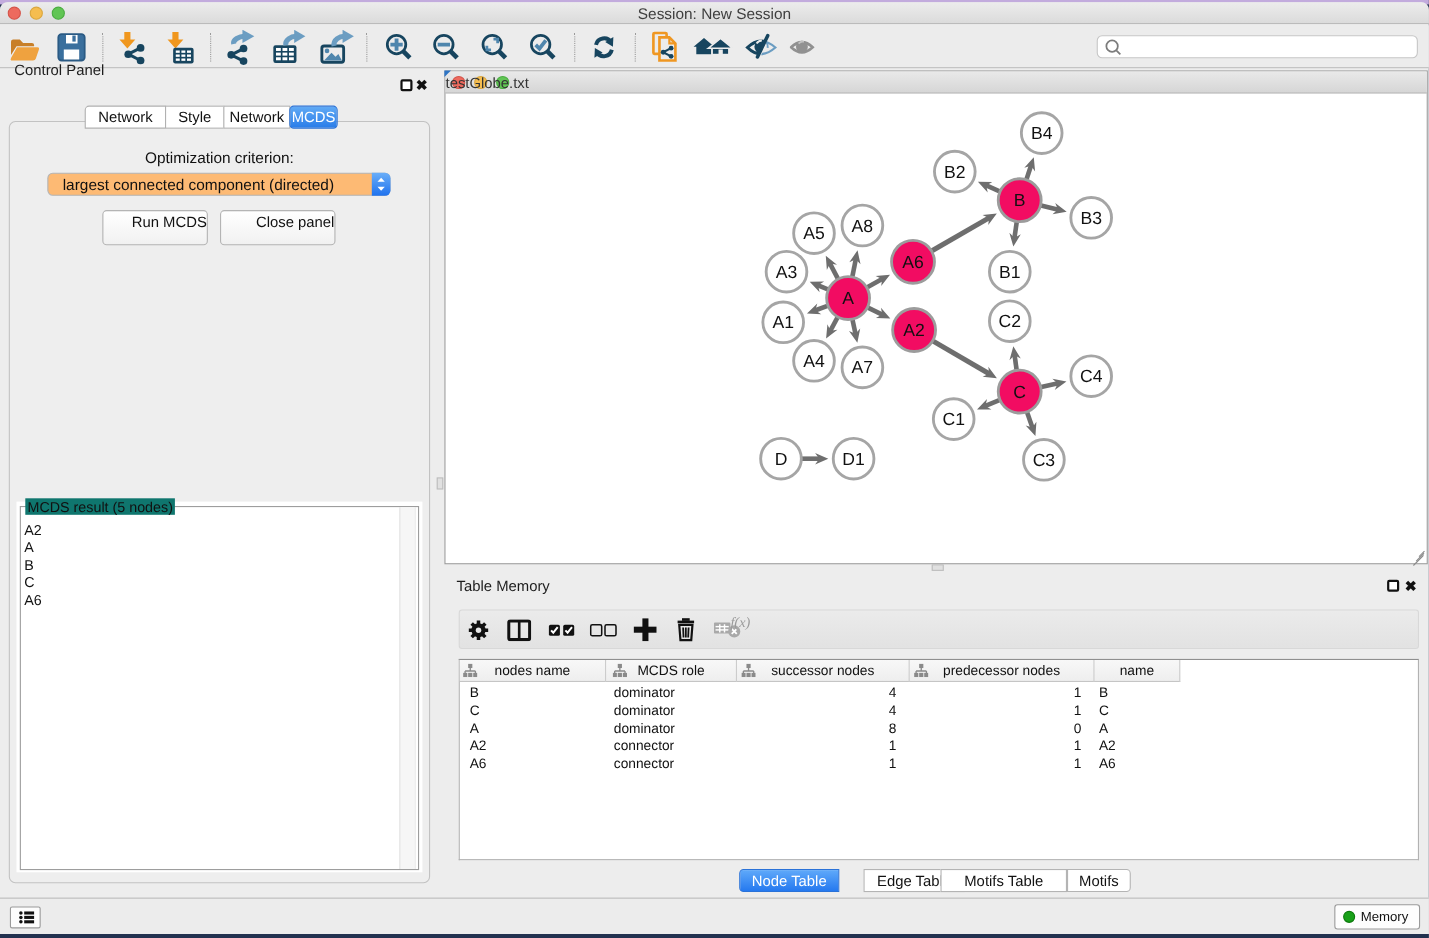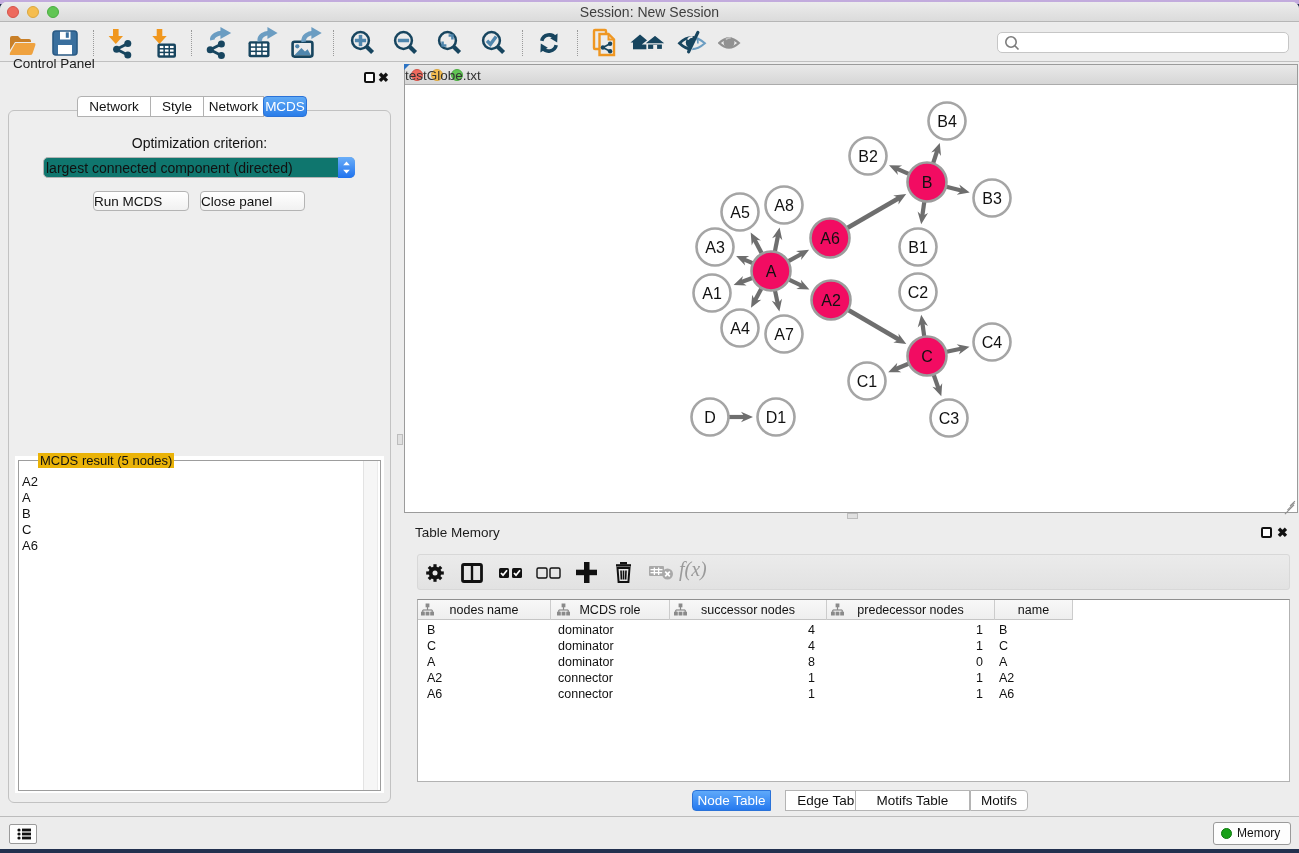--- a/index.html
+++ b/index.html
@@ -15,26 +15,26 @@
 .tsep { top:30px; width:1px; height:26px; border-left:1px dotted #9a9a9a; }
 #search { left:997px; top:32px; width:292px; height:21px; background:#fff; border:1px solid #c6c6c6; border-radius:5px; }
 
 #cp-title { left:13px; top:56px; font-size:13.5px; color:#1d1d1d; }
 #cp-float { left:364px; top:72px; width:11px; height:11px; border:2px solid #111; border-radius:2px; background:#fff; }
 #cp-close { left:378px; top:70px; font-size:13px; font-weight:bold; color:#111; }
 #cp-panel { left:8px; top:110px; width:383px; height:693px; background:#eeeeee; border:1px solid #c2c2c2; border-radius:6px; }
 .tab { top:96px; height:21px; background:#fff; border:1px solid #b1b1b1; font-size:13.5px; color:#111; text-align:center; line-height:20px; }
 #tab-mcds { background:linear-gradient(#60aaf5,#2a7de9); color:#fff; border-color:#2a72d8; border-radius:4px; }
 #opt-label { left:8px; top:135px; width:383px; text-align:center; font-size:14px; color:#111; }
-#combo { left:43px; top:157px; width:312px; height:21px; background:#0f766e; border:1px solid #b4b4b4; border-radius:5px; font-size:14px; color:#111; line-height:20px; padding-left:2px; }
+#combo { left:43px; top:157px; width:312px; height:21px; background:#fdba74; border:1px solid #b4b4b4; border-radius:5px; font-size:14px; color:#111; line-height:20px; padding-left:13px; }
 #combo-btn { left:338px; top:157px; width:17px; height:21px; background:linear-gradient(#6aaef8,#1f72ee); border-radius:0 5px 5px 0; }
-.btn { top:191px; height:20px; background:linear-gradient(#ffffff,#f1f1f1); border:1px solid #b4b4b4; border-radius:4px; font-size:13.5px; color:#111; text-align:left; line-height:19px; }
+.btn { top:191px; height:32px; background:linear-gradient(#ffffff,#f1f1f1); border:1px solid #b4b4b4; border-radius:4px; font-size:13.5px; color:#111; text-align:right; line-height:19px; }
 #groupbox { left:18px; top:460px; width:363px; height:331px; border:1px solid #9d9d9d; }
 #listbox { left:15px; top:456px; width:369px; height:337px; background:#fff; }
-#group-title { left:38px; top:453px; background:#eab308; padding:0 2px; font-size:13px; color:#111; }
+#group-title { left:23px; top:453px; background:#0f766e; padding:0 2px; font-size:13px; color:#111; }
 #mcds-list { left:22px; top:474px; font-size:13px; color:#111; line-height:16px; }
 #list-scroll { left:363px; top:461px; width:15px; height:329px; background:#f6f6f6; border-left:1px solid #e3e3e3; border-right:1px solid #ebebeb; }
 
 #netwin { left:404px; top:64px; width:894px; height:449px; background:#fff; border:1px solid #9b9b9b; }
 #netwin-titlebar { left:405px; top:65px; width:892px; height:20px; background:linear-gradient(#e9e9e9,#d6d6d6); border-bottom:1px solid #ababab; }
 #netwin-title { left:405px; top:68px; width:892px; text-align:left; font-size:13.5px; color:#333; }
 #corner-tri { left:404px; top:64px; width:0; height:0; border-top:6px solid #2e74c4; border-right:6px solid transparent; }
 .grip { width:13px; height:1px; background:#8a8a8a; }
 
 #tp-title { left:415px; top:525px; font-size:13.5px; color:#1d1d1d; }
@@ -374,21 +374,21 @@
   </svg>
 <svg class="abs" style="left:649px;top:562px;" width="25" height="19" viewBox="0 0 25 19">
     <rect x="0" y="4" width="15" height="10" rx="1" fill="#a9a9a9"></rect>
 <rect x="1.5" y="7" width="12" height="1.3" fill="#fff"></rect>
     <rect x="1.5" y="10" width="12" height="1.3" fill="#fff"></rect>
 <rect x="4.7" y="5.5" width="1.3" height="7.5" fill="#fff"></rect>
     <rect x="9" y="5.5" width="1.3" height="7.5" fill="#fff"></rect>
 <circle cx="18.5" cy="12" r="5.5" fill="#a9a9a9"></circle>
 <path d="M16.2 9.7 L20.8 14.3 M20.8 9.7 L16.2 14.3" stroke="#fff" stroke-width="1.7"></path>
   </svg>
-<div class="abs" style="left:679px;top:558px;font-family:'Liberation Serif',serif;font-style:italic;font-size:20px;color:#9a9a9a;"><i>f(x)</i></div>
+<div class="abs" style="left:664px;top:558px;font-family:'Liberation Serif',serif;font-style:italic;font-size:13px;color:#9a9a9a;"><i>f(x)</i></div>
 <div class="abs" id="tbl"></div>
 <div class="abs" id="tbl-header"></div>
 <div class="abs hcell" style="left:418px;width:133px;">nodes name</div>
 <div class="abs hcell" style="left:551px;width:119px;">MCDS role</div>
 <div class="abs hcell" style="left:670px;width:157px;">successor nodes</div>
 <div class="abs hcell" style="left:827px;width:168px;">predecessor nodes</div>
 <div class="abs hcell" style="left:995px;width:78px;">name</div>
 <svg class="abs" style="left:421px;top:603px;" width="13" height="13" viewBox="0 0 13 13">
     <rect x="4.6" y="0.5" width="3.8" height="3.8" fill="#8a8a8a"></rect>
 <line x1="6.5" y1="4" x2="6.5" y2="7" stroke="#8a8a8a" stroke-width="1.2"></line>
@@ -447,21 +447,21 @@
 <div class="abs trow" style="left:427px;top:671px;">A2</div>
 <div class="abs trow" style="left:558px;top:671px;">connector</div>
 <div class="abs trow num" style="left:700px;top:671px;width:115px;">1</div>
 <div class="abs trow num" style="left:870px;top:671px;width:113px;">1</div>
 <div class="abs trow" style="left:999px;top:671px;">A2</div>
 <div class="abs trow" style="left:427px;top:687px;">A6</div>
 <div class="abs trow" style="left:558px;top:687px;">connector</div>
 <div class="abs trow num" style="left:700px;top:687px;width:115px;">1</div>
 <div class="abs trow num" style="left:870px;top:687px;width:113px;">1</div>
 <div class="abs trow" style="left:999px;top:687px;">A6</div>
-<div class="abs btab" id="btab-node" style="left:672px;width:79px;margin-left:20px;">Node Table</div>
+<div class="abs btab" id="btab-node" style="left:672px;width:91px;">Node Table</div>
 <div class="abs btab" style="left:763px;width:92px;margin-left:22px;">Edge Table</div>
 <div class="abs btab" style="left:855px;width:115px;">Motifs Table</div>
 <div class="abs btab" style="left:970px;width:58px;border-radius:0 4px 4px 0;">Motifs</div>
 
 <div class="abs" id="statusbar"></div>
 <div class="abs" id="st-btn">
     <svg width="26" height="18" style="position:absolute;left:1px;top:0px;">
       <g fill="#111">
         <circle cx="8" cy="5" r="1.6"></circle>
         <rect x="11" y="3.6" width="9" height="2.8"></rect>

